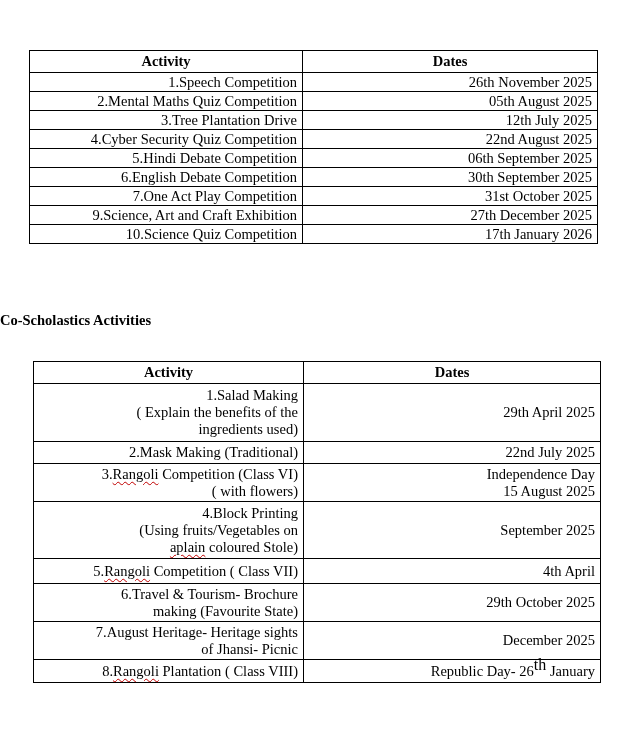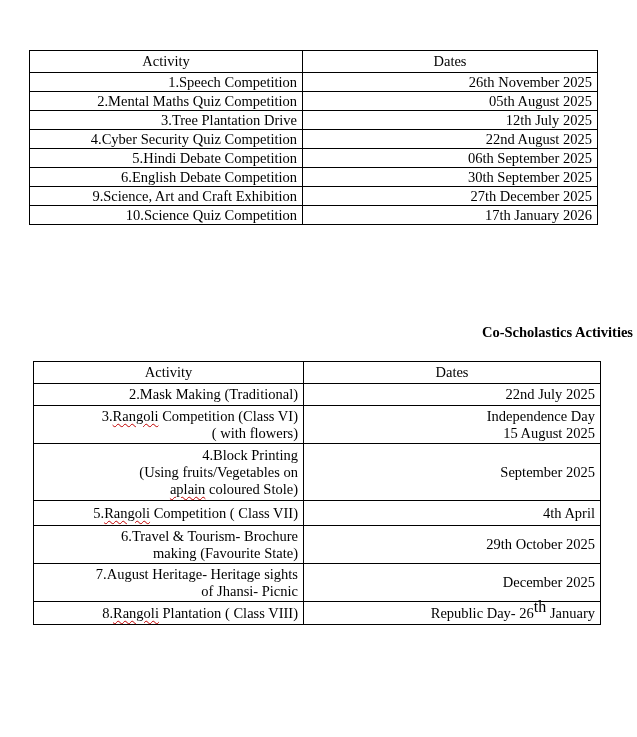--- a/index.html
+++ b/index.html
@@ -1,33 +1,33 @@
 <!DOCTYPE html>
 <html><head>
   <meta charset="utf-8">
   <style>
     html, body { margin:0; padding:0; background:#ffffff; }
     body { width:637px; height:737px; position:relative; overflow:hidden;
            font-family:"Liberation Serif", "DejaVu Serif", serif; color:#000; font-size:14.5px; }
     table { border-collapse:collapse; position:absolute; table-layout:fixed; }
     td, th { border:1px solid #000; padding:0 5px; vertical-align:middle; line-height:17px;text-align:right; }
-    th { font-weight:normal; text-align:center; }
+    th { font-weight:bold; text-align:center; }
     #t1 { left:29px; top:50px; width:569px; }
     #t1 .c1 { width:273px; }
     #t1 td.act { padding-left:27px; }
     #t1 tr.h th { height:21px; }
     #t1 tr.r td { height:18px; }
     #t2 { left:33px; top:361px; width:568px; }
     #t2 .c1 { width:270px; }
     #t2 tr.h th { height:21px; }
     #t2 td.act { padding-left:27px; }
     .num { display:inline-block; width:20px; }
     .sub { display:block; padding-left:20px; }
     .wavy { text-decoration: underline wavy #c00000; text-decoration-thickness:1px; text-underline-offset:2px; }
-    #section-title { position:absolute; left:0; width:633px; top:324px; text-align:right; font-weight:bold; font-size:14.5px; }
+    #section-title { position:absolute; left:0; width:633px; top:312px; text-align:left; font-weight:bold; font-size:14.5px; }
     sup { font-size:16px; line-height:0; }
   </style>
 </head>
 <body>
 
 <table id="t1">
   <colgroup>
       <col class="c1">
       <col>
     </colgroup>
@@ -56,20 +56,24 @@
       </tr>
       <tr class="r">
         <td class="act"><span class="num">5.</span><span>Hindi Debate Competition</span></td>
         <td>06th September 2025</td>
       </tr>
       <tr class="r">
         <td class="act"><span class="num">6.</span><span>English Debate Competition</span></td>
         <td>30th September 2025</td>
       </tr>
       <tr class="r">
+        <td class="act"><span class="num">7.</span><span>One Act Play Competition</span></td>
+        <td>31st October 2025</td>
+      </tr>
+      <tr class="r">
         <td class="act"><span class="num">9.</span><span>Science, Art and Craft Exhibition</span></td>
         <td>27th December 2025</td>
       </tr>
       <tr class="r">
         <td class="act"><span class="num">10.</span><span>Science Quiz Competition</span></td>
         <td>17th January 2026</td>
       </tr>
     </tbody>
 </table>
 
@@ -80,20 +84,26 @@
       <col class="c1">
       <col>
     </colgroup>
   <tbody>
       <tr class="h">
     <th>Activity</th>
     <th>Dates</th>
   </tr>
   </tbody>
     <tbody id="t2body">
+      <tr>
+        <td class="act" style="height:57px"><span class="num">1.</span><span>Salad Making</span><span class="sub">( Explain the benefits of the</span><span class="sub">ingredients used)</span></td>
+        <td>
+          <div>29th April 2025</div>
+        </td>
+      </tr>
       <tr>
         <td class="act" style="height:21px"><span class="num">2.</span><span>Mask Making (Traditional)</span></td>
         <td>
           <div>22nd July 2025</div>
         </td>
       </tr>
       <tr>
         <td class="act" style="height:37px"><span class="num">3.</span><span class="wavy">Rangoli</span><span> Competition (Class VI)</span><span class="sub">( with flowers)</span></td>
         <td>
           <div>Independence Day</div>

